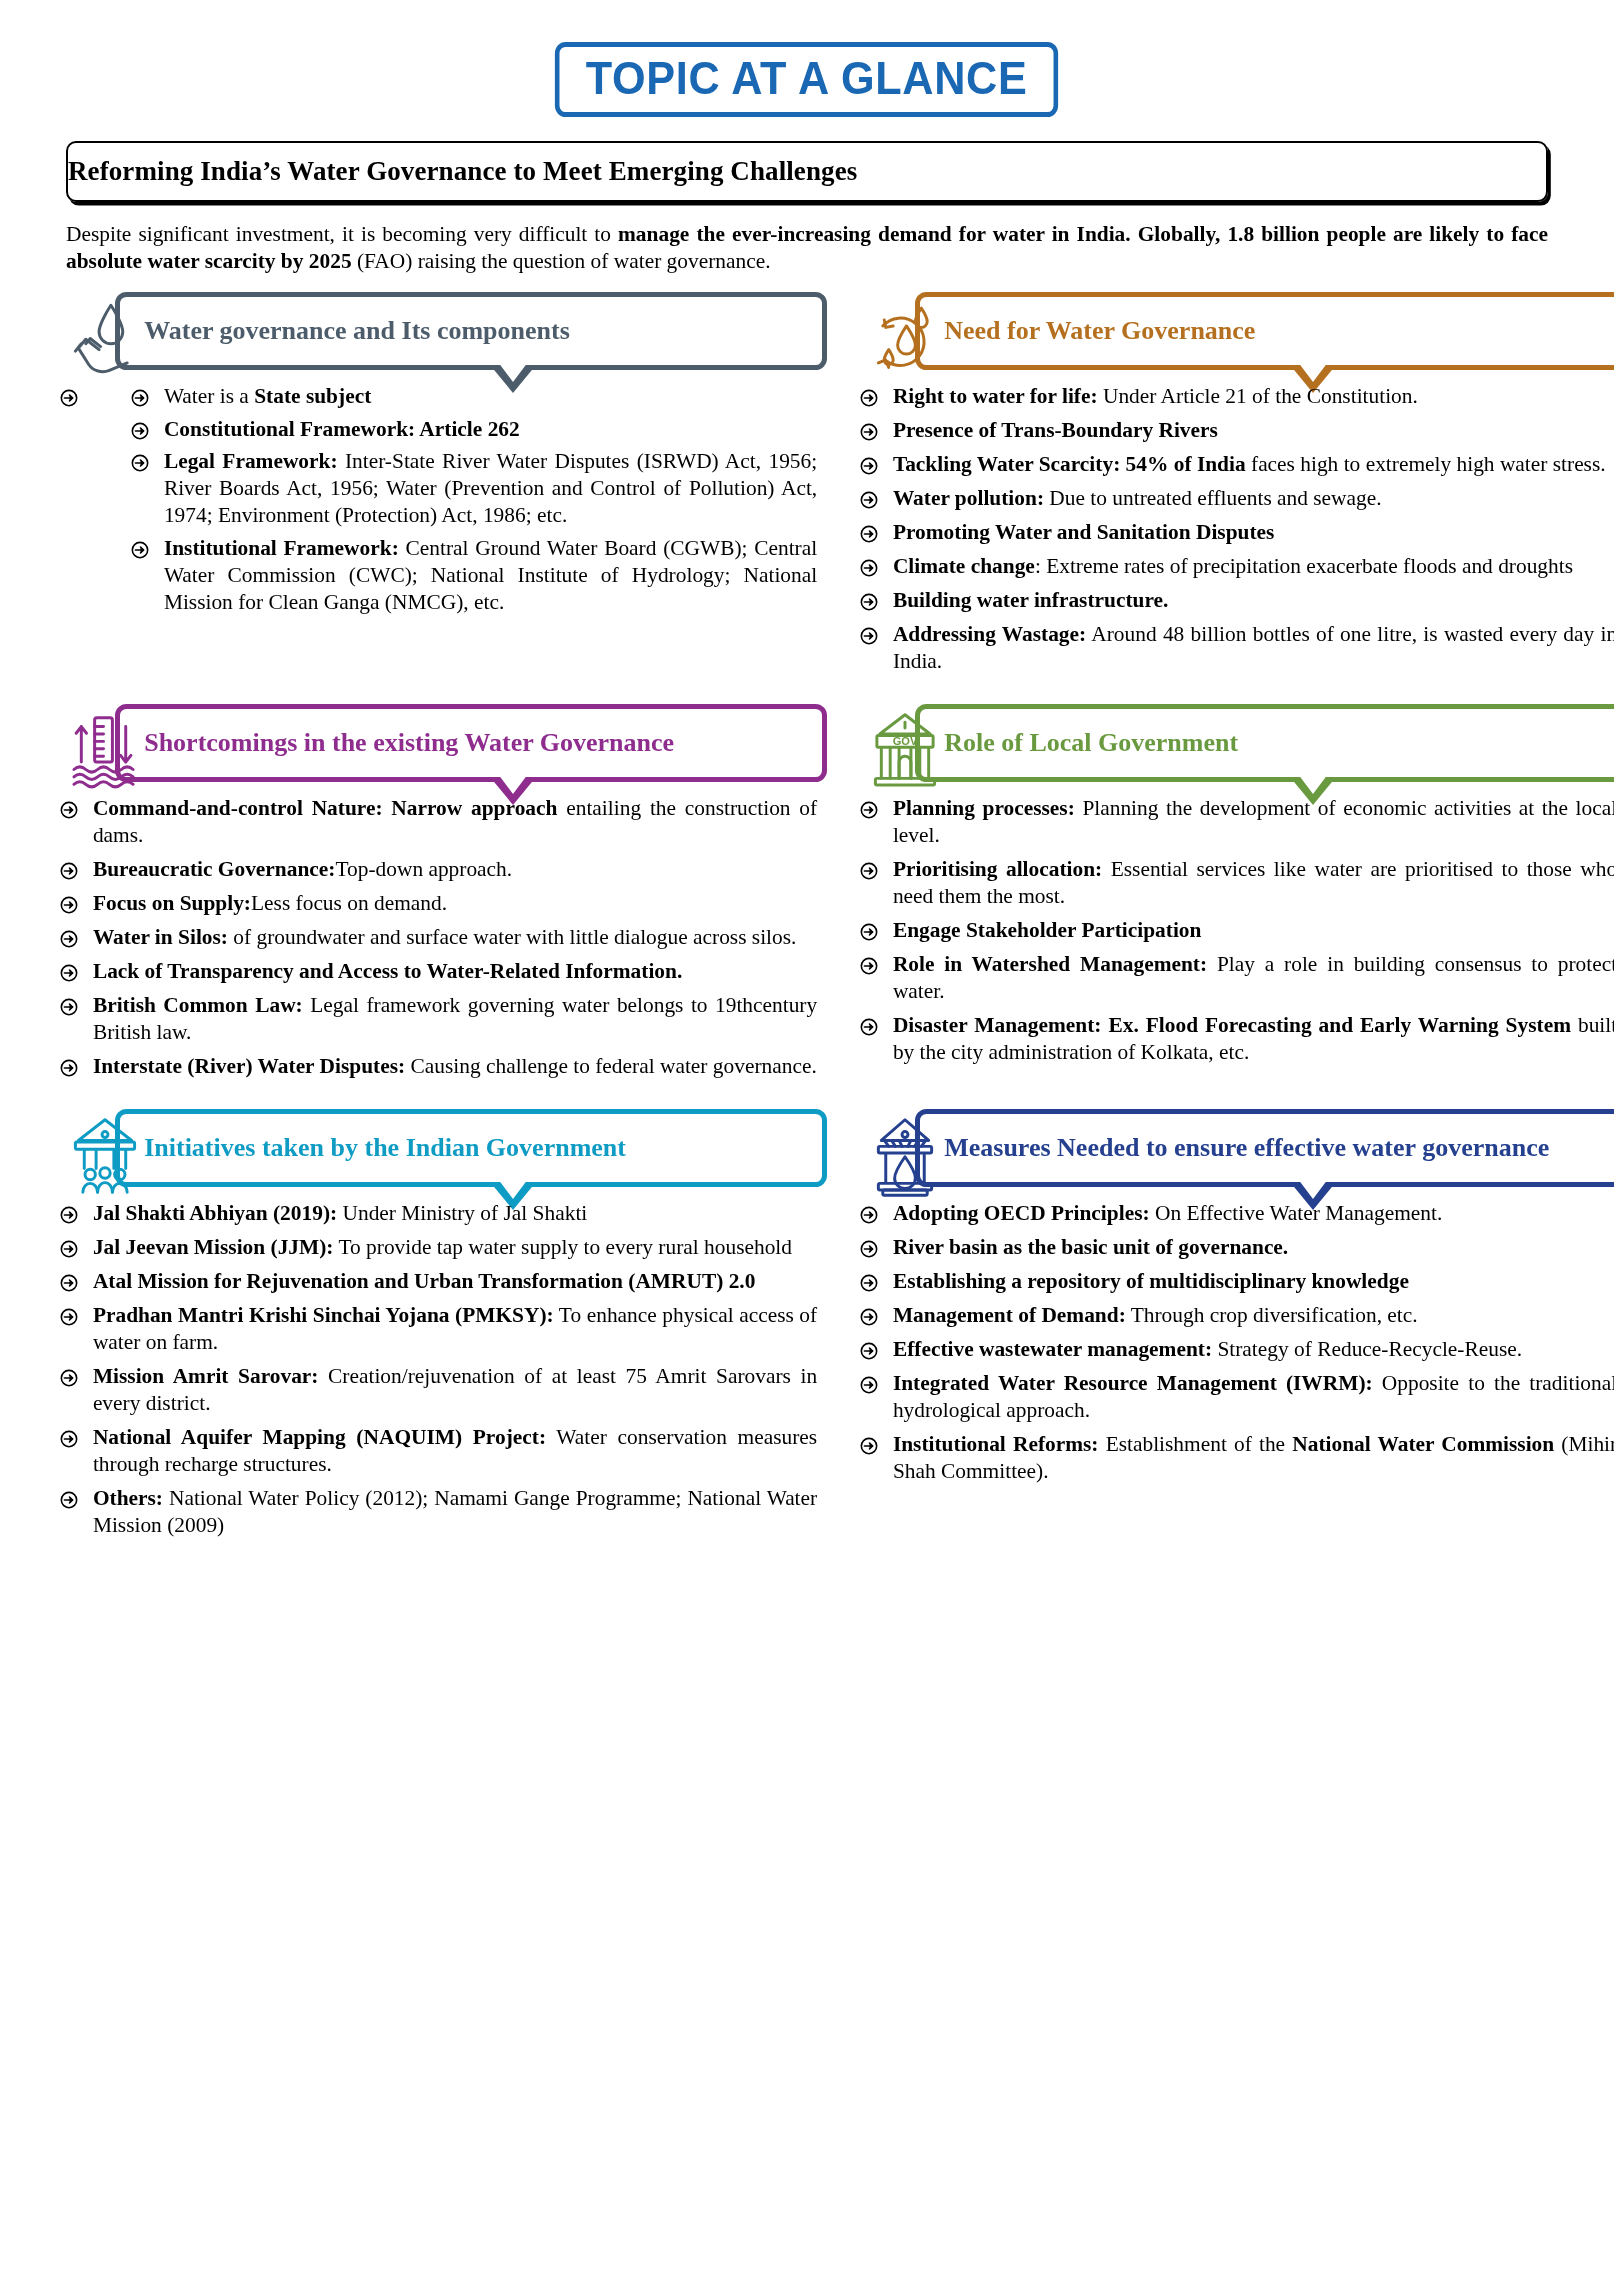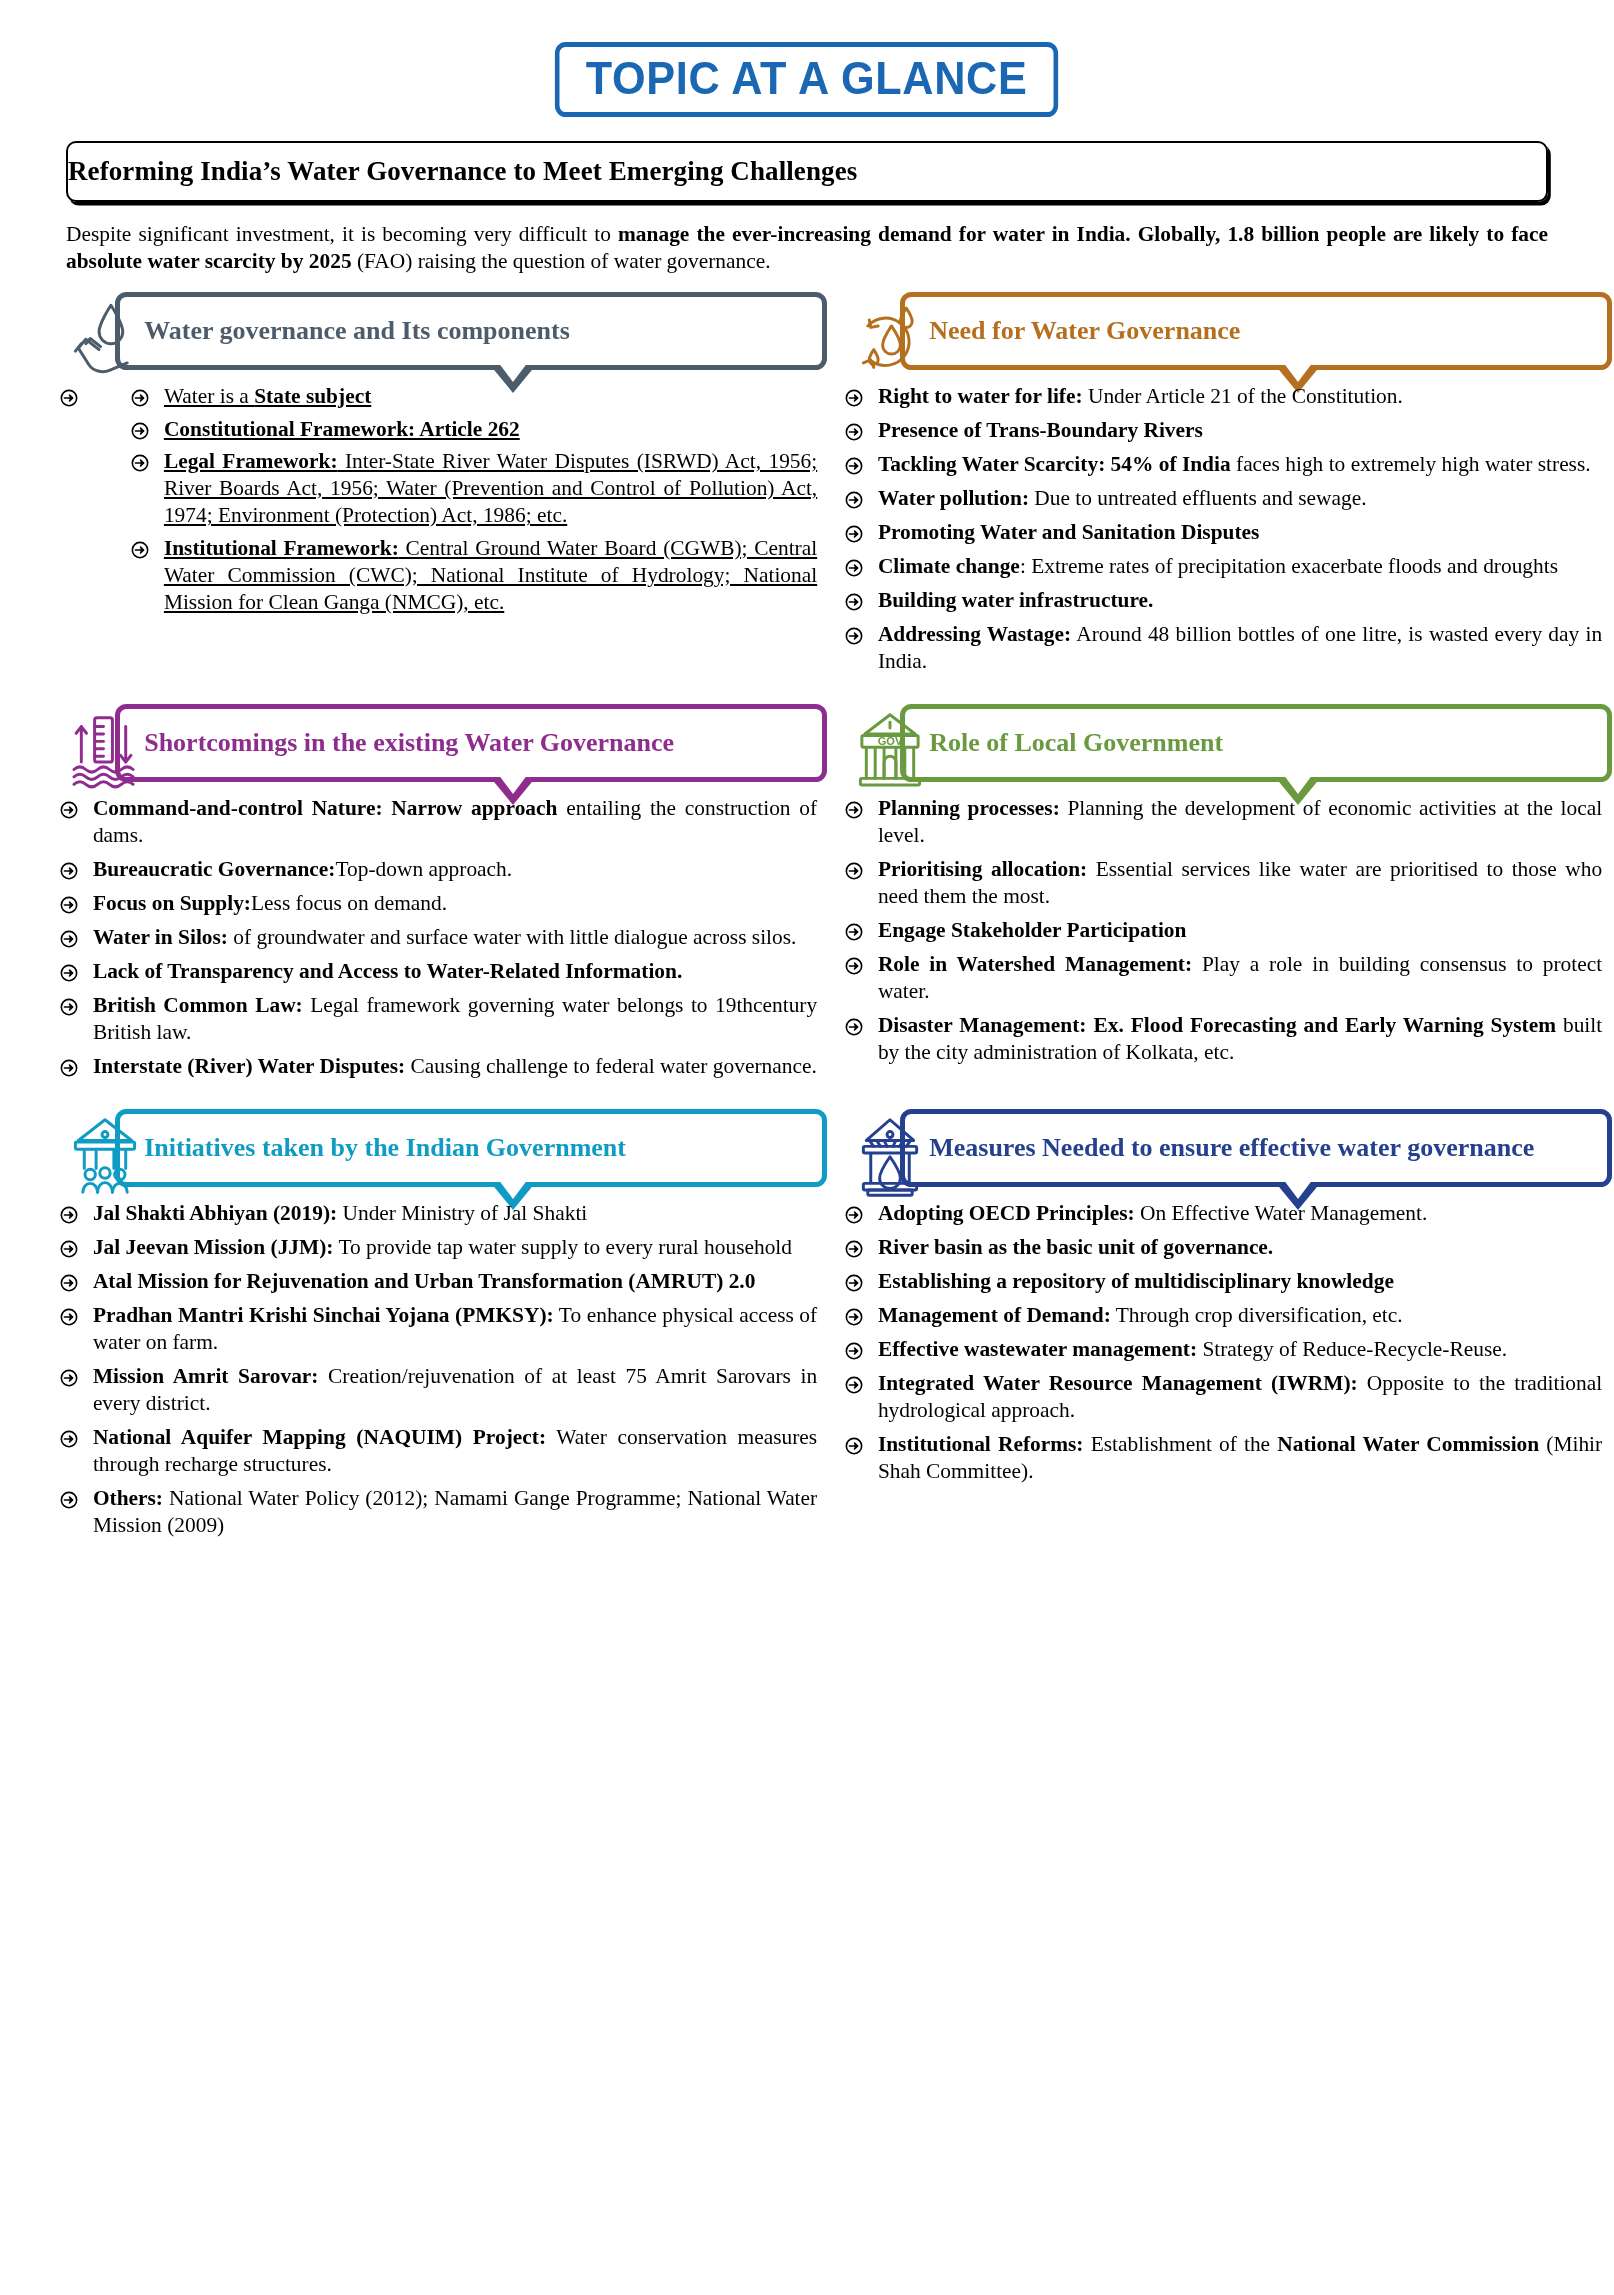--- a/index.html
+++ b/index.html
@@ -64,21 +64,21 @@
     line-height: 1.30;
     text-align: justify;
   }
   .intro b { font-weight: 700; }
 
   
   .grid {
     margin: 15.7px 14.2px 0 14.2px;
     display: grid;
     grid-template-columns: 780px 780px;
-    column-gap: 5px;
+    column-gap: 20px;
   }
   .cell { position: relative; }
 
   
   .sec-head {
     position: relative;
     margin-bottom: 13px;
     padding-left: 68px;
   }
   .bubble {
@@ -156,21 +156,20 @@
     top: 5px;
     width: 20px;
     height: 20px;
   }
   .barrow svg { display: block; width: 20px; height: 20px; }
 
   ul.sub {
     list-style: none;
     margin: 5.7px 0 0 0;
     padding: 0;
-    text-decoration: underline;
   }
   ul.sub > li {
     position: relative;
     padding-left: 40px;
     margin-bottom: 5.7px;
     font-size: 21.4px;
     line-height: 1.26;
     text-align: justify;
   }
   ul.sub > li:last-child { margin-bottom: 0; }

